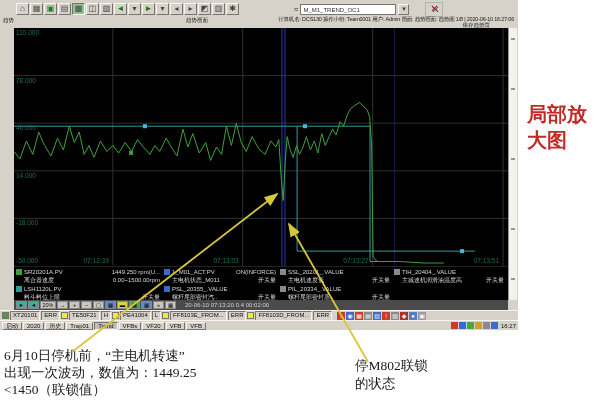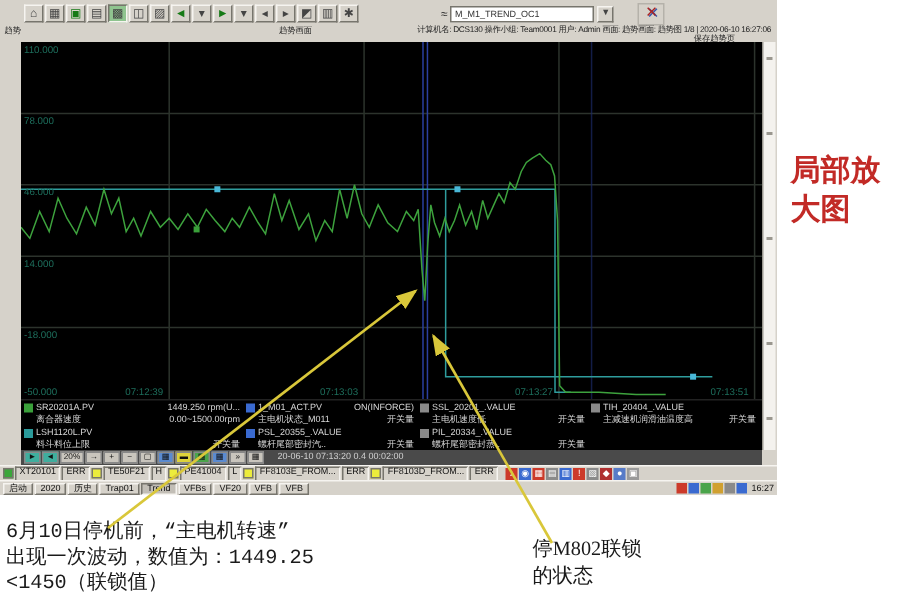--- a/index.html
+++ b/index.html
@@ -57,21 +57,21 @@
   
   #taskbar{position:absolute;left:0;top:320px;width:518px;height:10px;background:#d6d2ca;display:flex;
            align-items:center;gap:1px;padding-left:2px;box-sizing:border-box;border-top:1px solid #f6f4f0;}
   .tk-item{font-size:6px;color:#111;background:#d6d2ca;border:1px solid;border-color:#f6f4f0 #77756d #77756d #f6f4f0;
            padding:0 3px;height:8px;line-height:7px;white-space:nowrap;}
   .tk-item.active{background:#c2beb6;border-color:#77756d #f6f4f0 #f6f4f0 #77756d;}
   #tk-tray{margin-left:auto;margin-right:2px;display:flex;gap:1px;align-items:center;}
   .tk-ic{width:7px;height:7px;}
   #tk-clock{font-size:6px;color:#111;margin-left:2px;}
   
-  #note-left{position:absolute;left:4px;top:347px;width:300px;font-family:Liberation Mono, monospace;
+  #note-left{position:absolute;left:4px;top:347px;width:300px;font-family:Liberation Serif, serif;
              font-size:13.5px;line-height:17px;color:#1a1a1a;white-space:pre-line;}
   #note-right{position:absolute;left:355px;top:357px;width:140px;font-family:"Liberation Serif","DejaVu Serif",serif;
               font-size:13.5px;line-height:18px;color:#1a1a1a;white-space:pre-line;}
   #note-red{position:absolute;left:527px;top:101px;width:78px;font-family:"Liberation Serif","DejaVu Serif",serif;
             font-size:20px;line-height:26px;font-weight:600;color:#c22a26;}
   #arrows{position:absolute;left:0;top:0;width:602px;height:404px;pointer-events:none;}
 </style>
 </head>
 <body>
 

